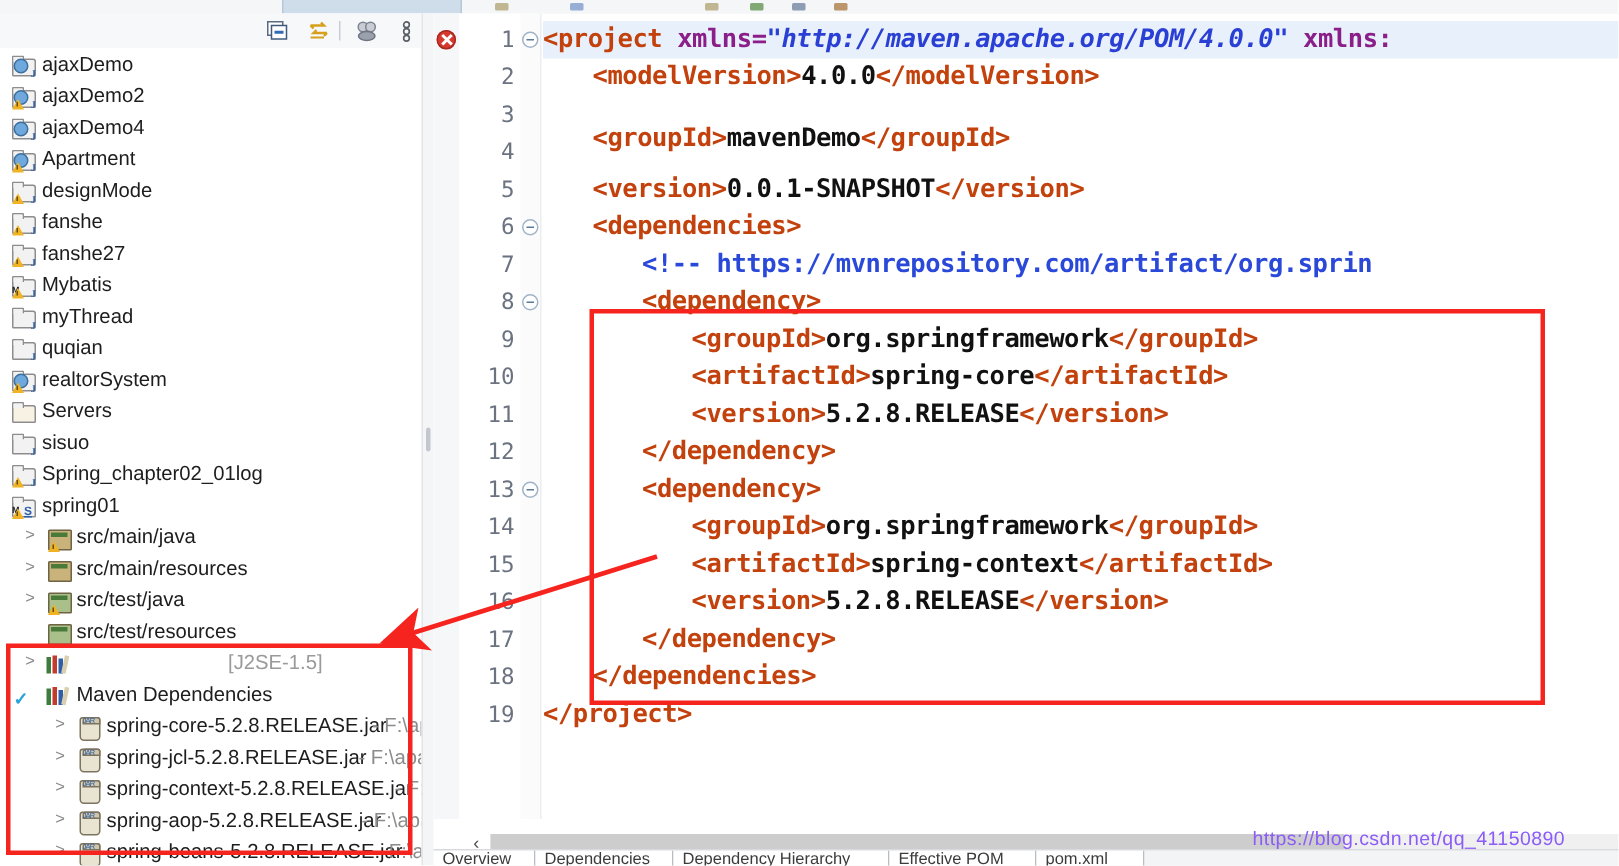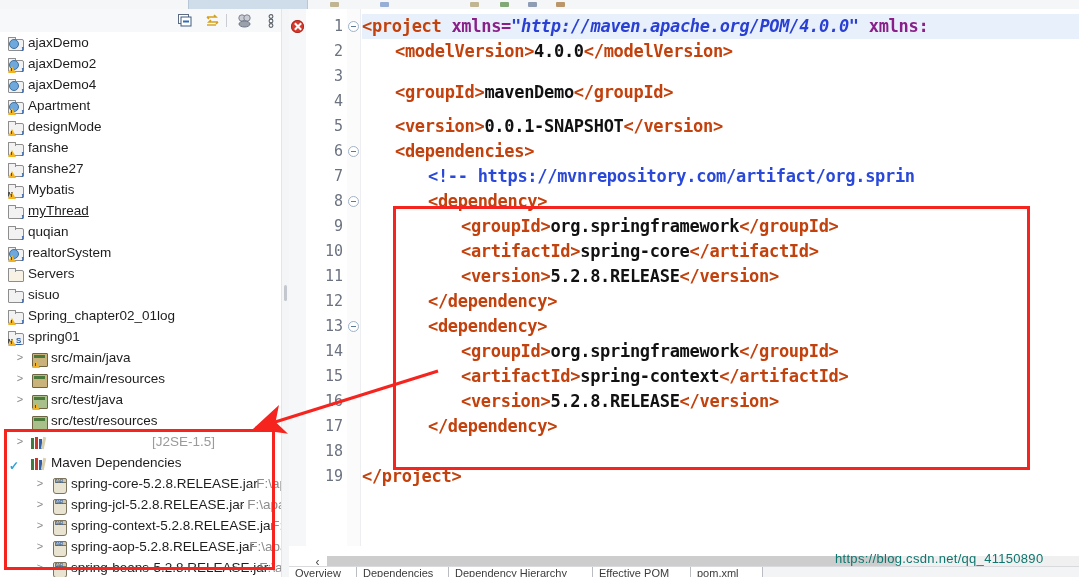--- a/index.html
+++ b/index.html
@@ -89,21 +89,21 @@
   .hscroll .track{position:absolute;left:21px;top:2px;width:752px;height:13px;background:#f0f0f0;}
   .hscroll .thumb{position:absolute;left:21px;top:2px;width:569px;height:13px;background:#cdcdcd;cursor:pointer;}
 
   
   .btabs{position:absolute;left:289px;top:566px;width:790px;height:11px;background:#f3f4f6;border-top:1px solid #d8dade;overflow:hidden;}
   .btab{position:absolute;top:0;height:11px;line-height:12px;font-size:11px;color:#3b3b3b;
         background:#ffffff;border-right:1px solid #b9bcc2;padding:0 6px;box-sizing:border-box;white-space:nowrap;cursor:pointer;}
   .btab.filler{background:#f3f4f6;border-right:none;}
 
   
-  .wm{position:absolute;left:835px;top:551px;font-size:13px;color:#0f766e;
+  .wm{position:absolute;left:835px;top:551px;font-size:13px;color:#8b5cf6;
       font-family:"Liberation Sans",sans-serif;letter-spacing:.3px;white-space:nowrap;}
 
   
   .redbox{position:absolute;border:3px solid #f5241f;box-sizing:border-box;pointer-events:none;}
   .redarrow{position:absolute;left:0;top:0;width:1079px;height:577px;pointer-events:none;}
 </style>
 </head>
 <body>
 
 <div id="root">
@@ -240,21 +240,21 @@
         </span>
         <span class="lbl" style="left:28px;">Mybatis</span>
       </div>
 
       <div class="row">
         <span class="ico" style="left:6px;">
           <span class="fold">
               <span class="jbadge">J</span>
             </span>
         </span>
-        <span class="lbl" style="left:28px;text-decoration:underline;">myThread</span>
+        <span class="lbl" style="left:28px;">myThread</span>
       </div>
 
       <div class="row">
         <span class="ico" style="left:6px;">
           <span class="fold">
               <span class="jbadge">J</span>
             </span>
         </span>
         <span class="lbl" style="left:28px;">quqian</span>
       </div>
@@ -479,20 +479,21 @@
         <div class="cline" style="top: 180px; left: 68px;"><span class="tag">&lt;dependency&gt;</span></div>
         <div class="cline" style="top: 205px; left: 101px;"><span class="tag">&lt;groupId&gt;</span><span class="txt">org.springframework</span><span class="tag">&lt;/groupId&gt;</span></div>
         <div class="cline" style="top: 230px; left: 101px;"><span class="tag">&lt;artifactId&gt;</span><span class="txt">spring-core</span><span class="tag">&lt;/artifactId&gt;</span></div>
         <div class="cline" style="top: 255px; left: 101px;"><span class="tag">&lt;version&gt;</span><span class="txt">5.2.8.RELEASE</span><span class="tag">&lt;/version&gt;</span></div>
         <div class="cline" style="top: 280px; left: 68px;"><span class="tag">&lt;/dependency&gt;</span></div>
         <div class="cline" style="top: 305px; left: 68px;"><span class="tag">&lt;dependency&gt;</span></div>
         <div class="cline" style="top: 330px; left: 101px;"><span class="tag">&lt;groupId&gt;</span><span class="txt">org.springframework</span><span class="tag">&lt;/groupId&gt;</span></div>
         <div class="cline" style="top: 355px; left: 101px;"><span class="tag">&lt;artifactId&gt;</span><span class="txt">spring-context</span><span class="tag">&lt;/artifactId&gt;</span></div>
         <div class="cline" style="top: 380px; left: 101px;"><span class="tag">&lt;version&gt;</span><span class="txt">5.2.8.RELEASE</span><span class="tag">&lt;/version&gt;</span></div>
         <div class="cline" style="top: 405px; left: 68px;"><span class="tag">&lt;/dependency&gt;</span></div>
+        <div class="cline" style="top: 430px; left: 35px;"><span class="tag">&lt;/dependencies&gt;</span></div>
         <div class="cline" style="top: 455px; left: 2px;"><span class="tag">&lt;/project&gt;</span></div>
       </div>
 
     <div class="hscroll">
       <div class="lbtn">‹</div>
       <div class="track"></div>
       <div class="thumb"></div>
     </div>
   </div>
 

